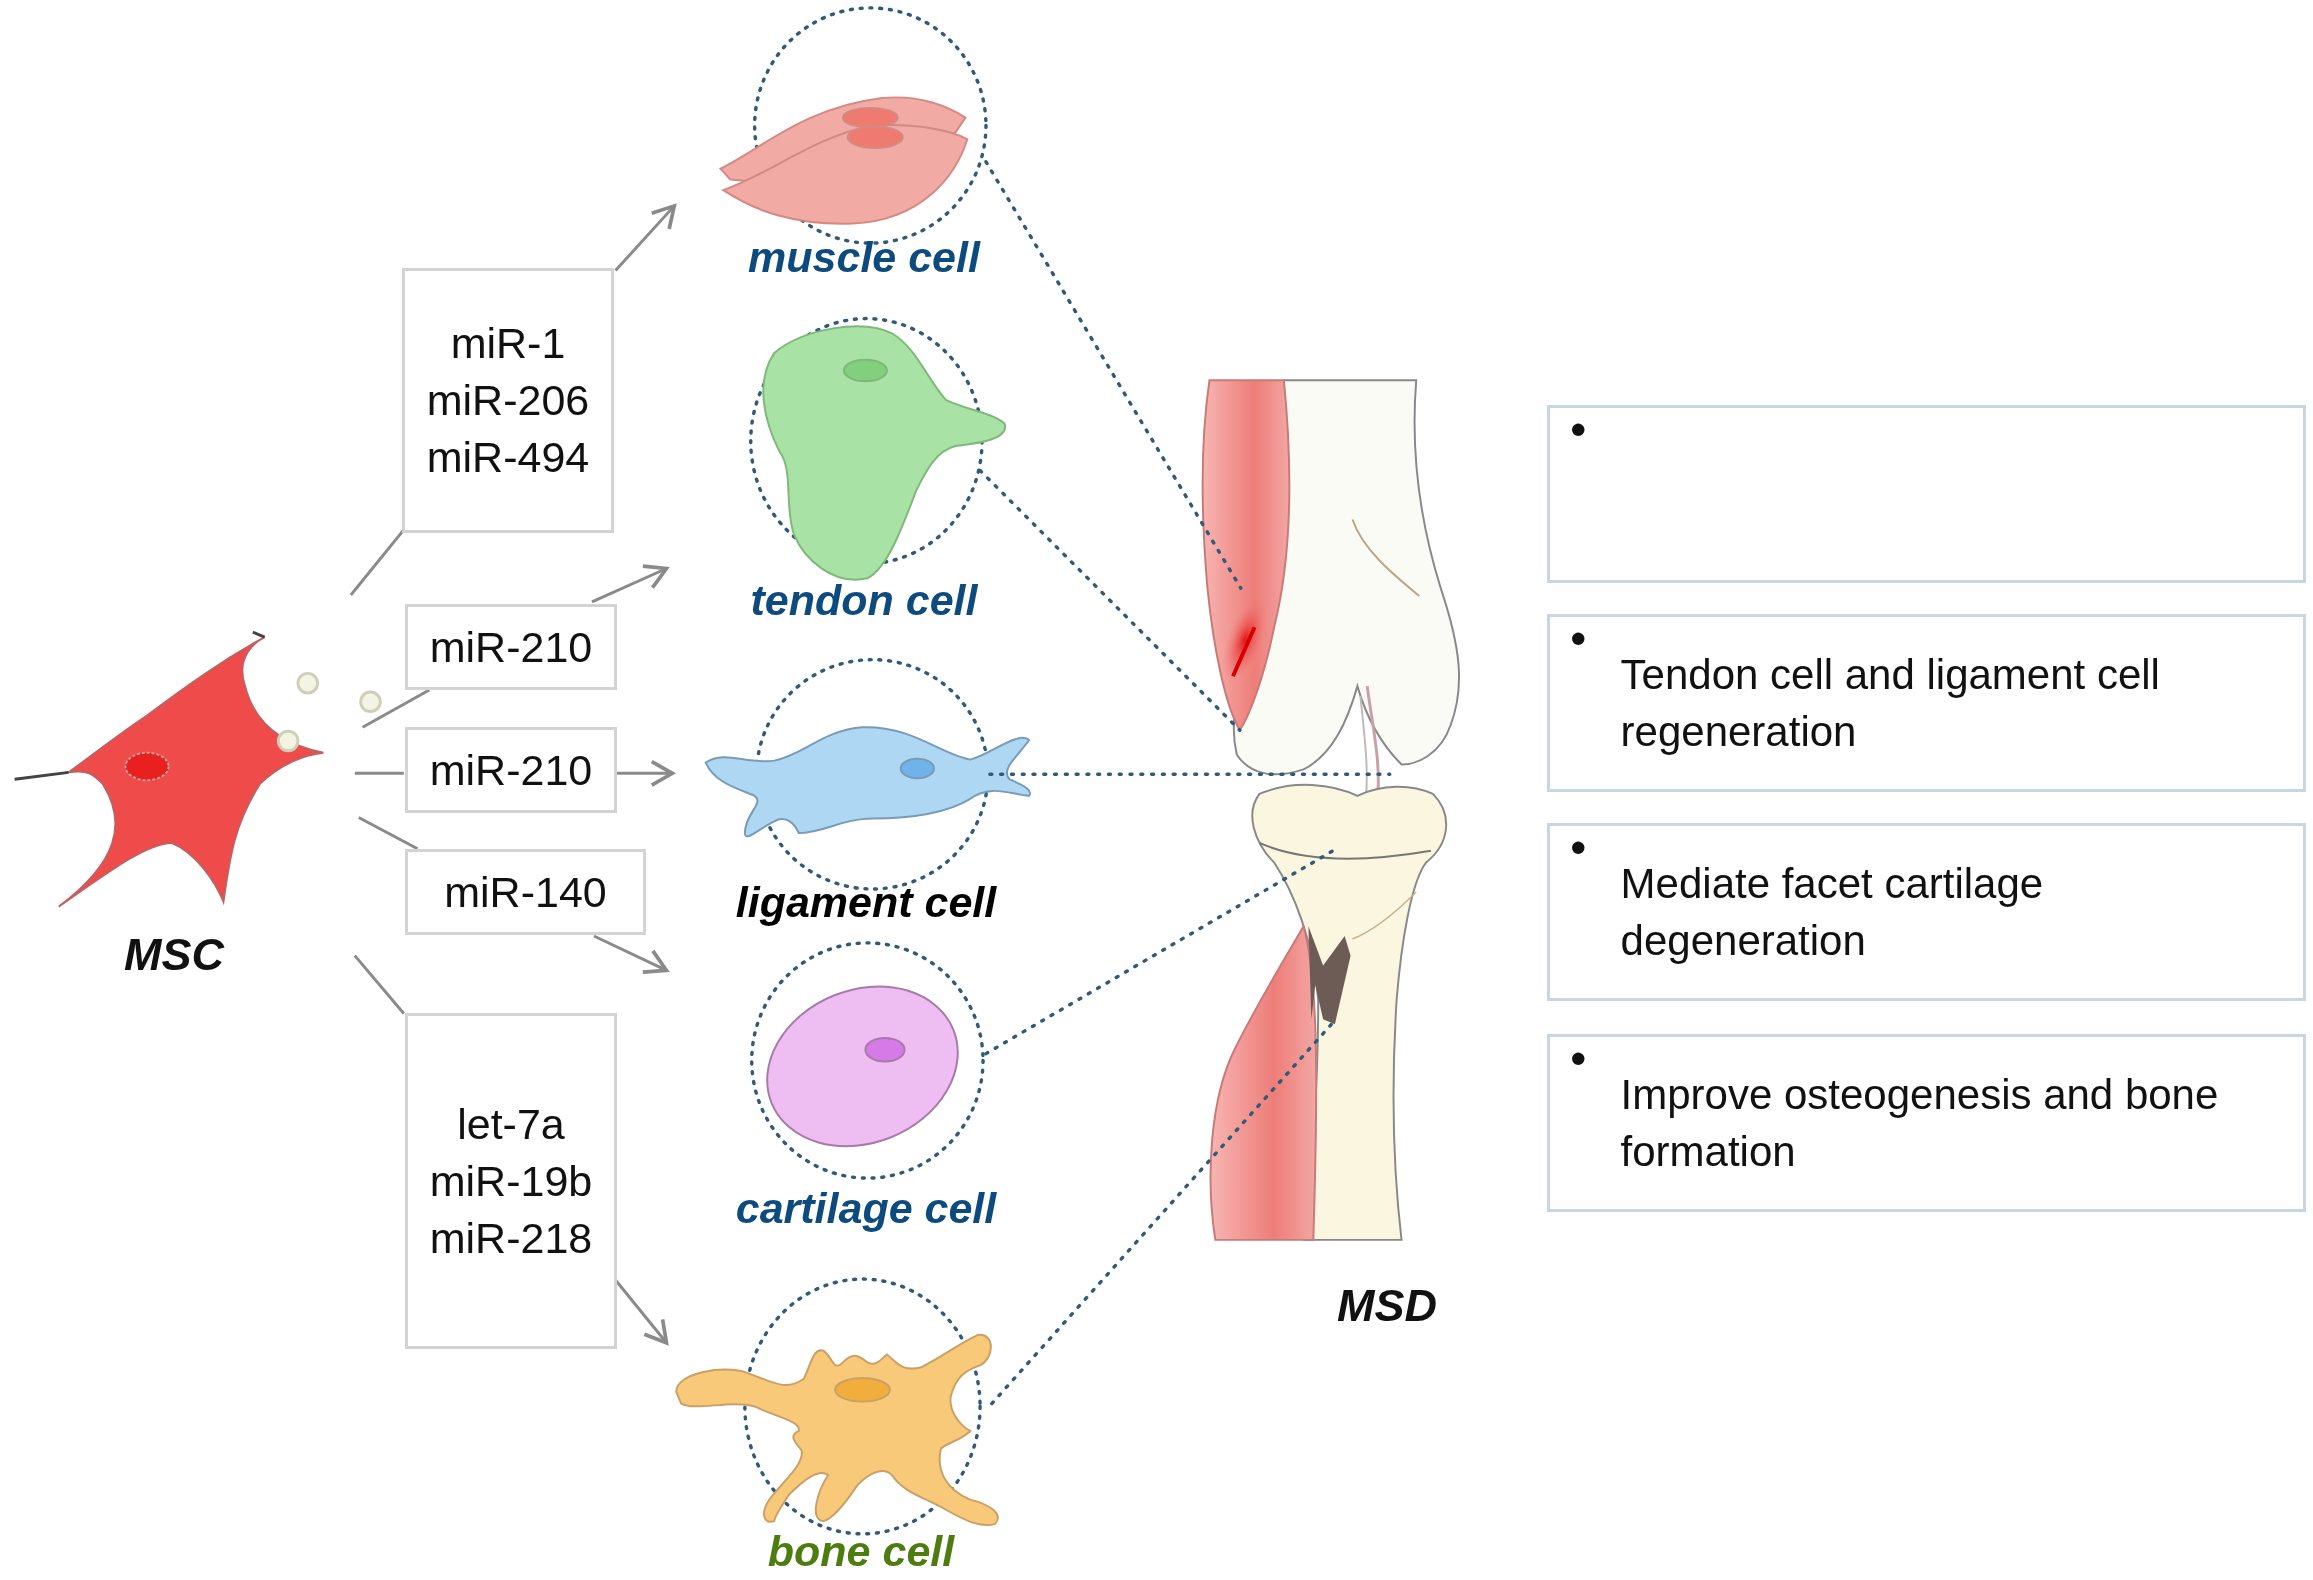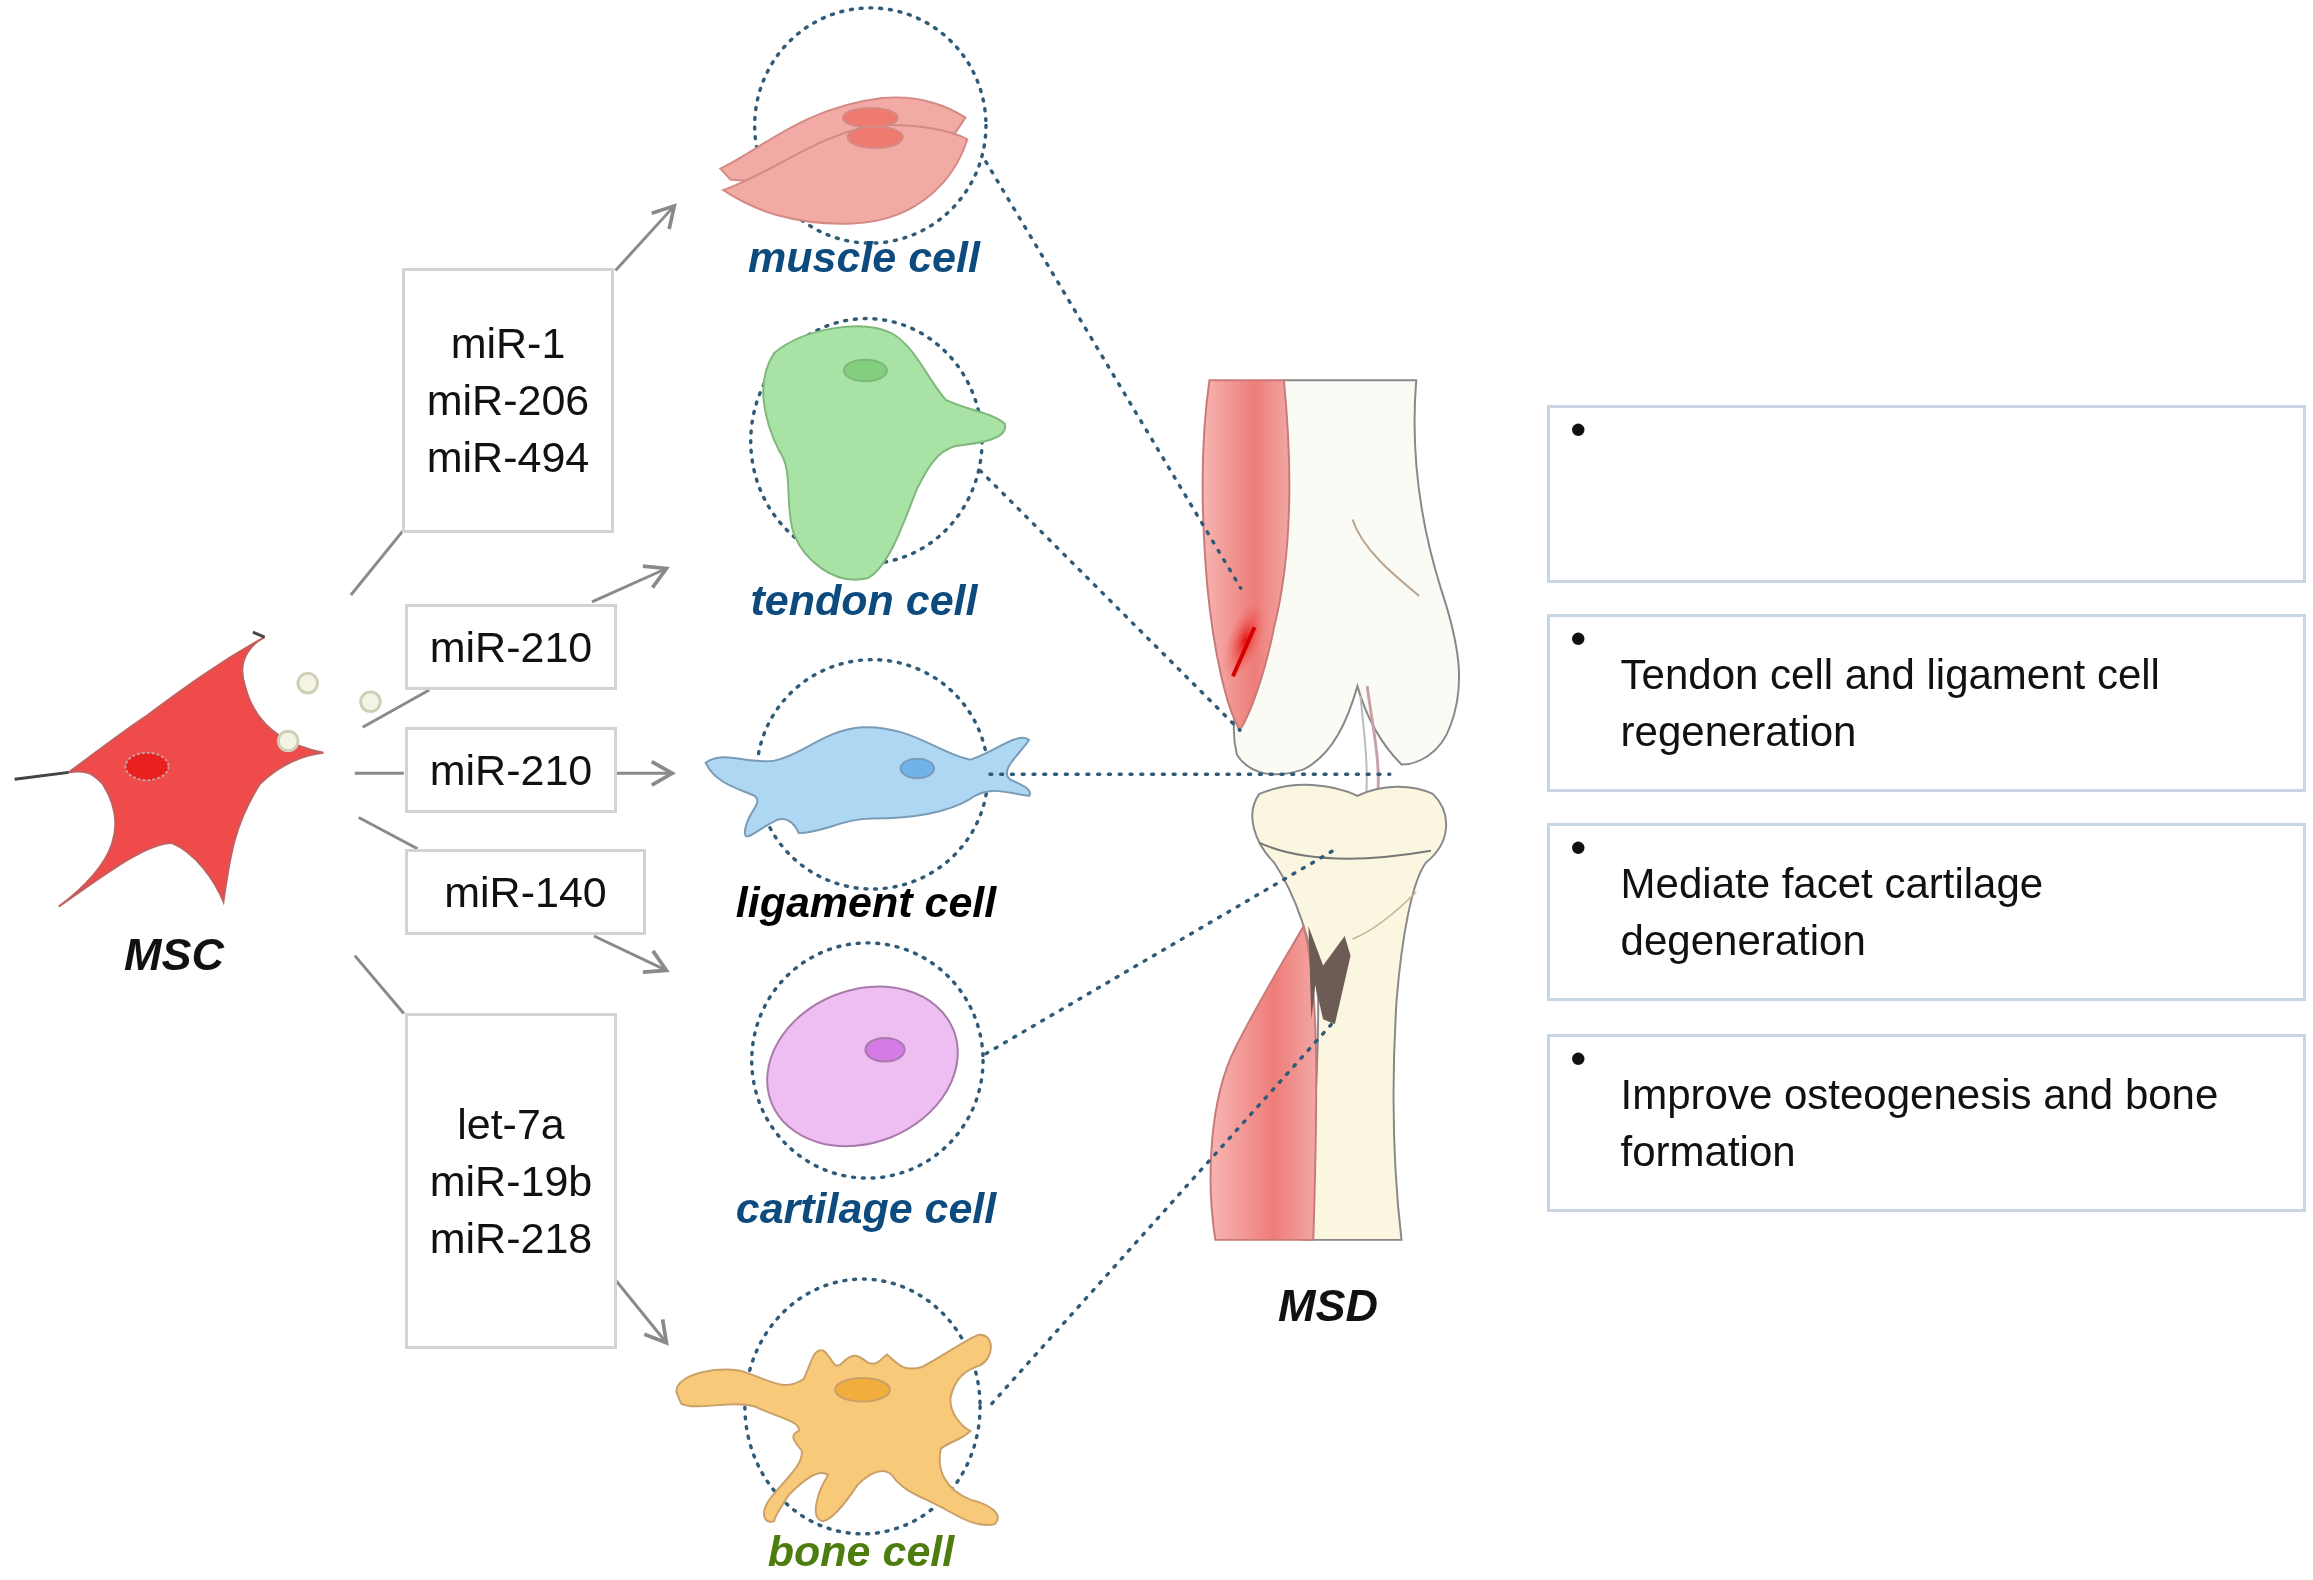--- a/index.html
+++ b/index.html
@@ -153,21 +153,21 @@
     <span>miR-218</span>
   </div>
 
   <div class="cell-label" style="left: 864px; top: 233px; color: rgb(13, 74, 126);">muscle cell</div>
   <div class="cell-label" style="left: 864px; top: 576px; color: rgb(13, 74, 126);">tendon cell</div>
   <div class="cell-label" style="left: 866px; top: 878px; color: #000000;">ligament cell</div>
   <div class="cell-label" style="left: 866px; top: 1184px; color: rgb(13, 74, 126);">cartilage cell</div>
   <div class="cell-label" style="left: 861px; top: 1527px; color: #4d7c0f;">bone cell</div>
 
   <div class="main-label" style="left:174px;top:929px;">MSC</div>
-  <div class="main-label" style="left:1328px;top:1280px;">MSD</div>
+  <div class="main-label" style="left:1387px;top:1280px;">MSD</div>
 
   <div class="effect-box" style="top:405px;height:178px;">
     <span class="effect-bullet">●</span>
   </div>
   <div class="effect-box" style="top:614px;height:178px;">
     <span class="effect-bullet">●</span>
     <span class="effect-text">Tendon cell and ligament cell regeneration</span>
   </div>
   <div class="effect-box" style="top:823px;height:178px;">
     <span class="effect-bullet">●</span>

